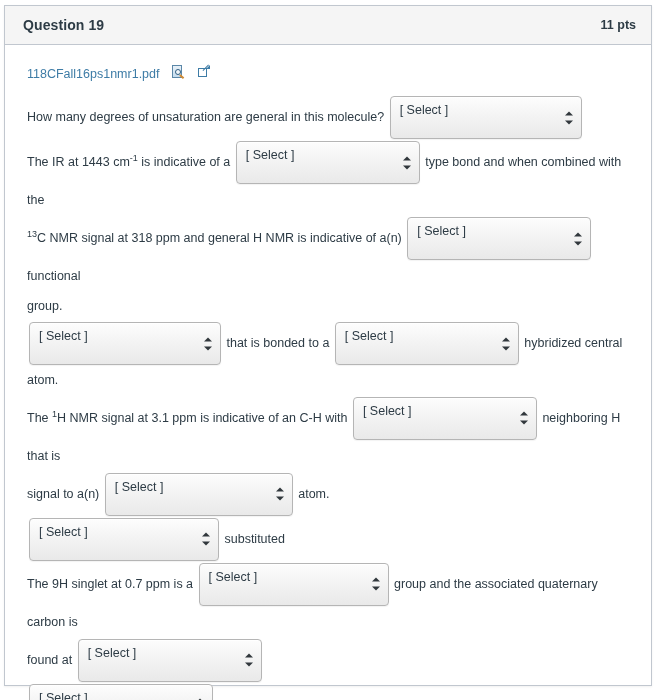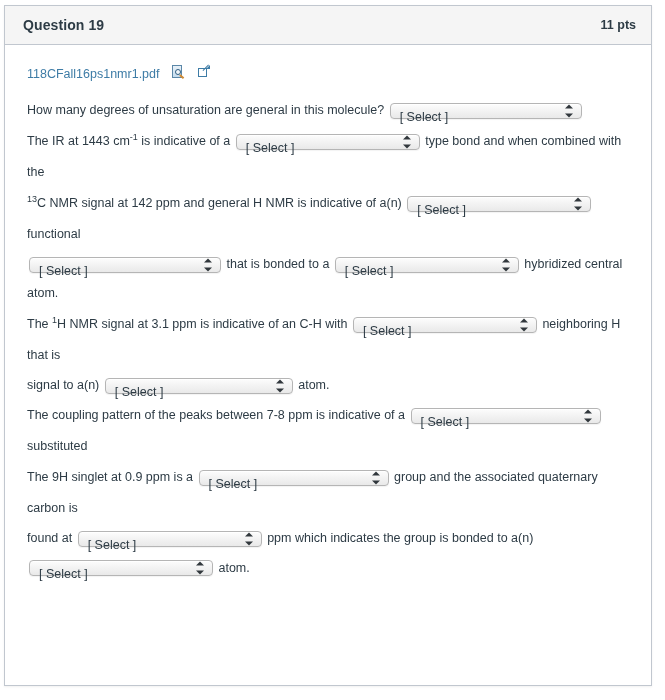--- a/index.html
+++ b/index.html
@@ -151,21 +151,21 @@
   .para.tight { line-height: 2.35; }
 
   .txt { vertical-align: middle; }
   sup { font-size: 9px; line-height: 0; vertical-align: super; }
 
   
   .sel {
     display: inline-block;
     vertical-align: middle;
     position: relative;
-    height: 16px;
+    height: 43px;
     box-sizing: border-box;
     border: 1px solid #b5b5b5;
     border-radius: 4px;
     background: linear-gradient(180deg, #fdfdfd 0%, #f3f3f3 48%, #e9e9e9 100%);
     box-shadow: inset 0 1px 0 rgba(255,255,255,0.9), 0 1px 1px rgba(0,0,0,0.05);
     cursor: pointer;
     margin: 1px 2px;
   }
   .sel .sel-label {
     position: absolute;
@@ -245,27 +245,28 @@
     <div class="para">
       <span class="txt">The IR at 1443 cm</span><sup>-1</sup><span class="txt"> is indicative of a</span>
       <span class="sel w184">
         <span class="sel-label">[ Select ]</span>
         <span class="sel-arrows"></span>
       </span>
       <span class="txt">type bond and when combined with the</span>
     </div>
 
     <div class="para">
-      <sup>13</sup><span class="txt">C NMR signal at 142 ppm and general H NMR is indicative of a(n)</span>
+      <sup>13</sup><span class="txt">C NMR signal at 318 ppm and general H NMR is indicative of a(n)</span>
       <span class="sel w184">
         <span class="sel-label">[ Select ]</span>
         <span class="sel-arrows"></span>
       </span>
       <span class="txt">functional</span>
     </div>
+    <div class="para tight">group.</div>
 
     <div class="para tight">
       <span class="sel w192">
         <span class="sel-label">[ Select ]</span>
         <span class="sel-arrows"></span>
       </span>
       <span class="txt">that is bonded to a</span>
       <span class="sel w184">
         <span class="sel-label">[ Select ]</span>
         <span class="sel-arrows"></span>
@@ -284,43 +285,41 @@
     <div class="para tight">
       <span class="txt">signal to a(n)</span>
       <span class="sel w188">
         <span class="sel-label">[ Select ]</span>
         <span class="sel-arrows"></span>
       </span>
       <span class="txt">atom.</span>
     </div>
 
     <div class="para">
-      <span class="txt">The coupling pattern of the peaks between 7-8 ppm is indicative of a</span>
       <span class="sel w190">
         <span class="sel-label">[ Select ]</span>
         <span class="sel-arrows"></span>
       </span>
       <span class="txt">substituted</span>
     </div>
 
     <div class="para">
-      <span class="txt">The 9H singlet at 0.9 ppm is a</span>
+      <span class="txt">The 9H singlet at 0.7 ppm is a</span>
       <span class="sel w190">
         <span class="sel-label">[ Select ]</span>
         <span class="sel-arrows"></span>
       </span>
       <span class="txt">group and the associated quaternary carbon is</span>
     </div>
     <div class="para tight">
       <span class="txt">found at</span>
       <span class="sel w184">
         <span class="sel-label">[ Select ]</span>
         <span class="sel-arrows"></span>
       </span>
-      <span class="txt">ppm which indicates the group is bonded to a(n)</span>
     </div>
     <div class="para tight">
       <span class="sel w184">
         <span class="sel-label">[ Select ]</span>
         <span class="sel-arrows"></span>
       </span>
       <span class="txt">atom.</span>
     </div>
 
   </div>

